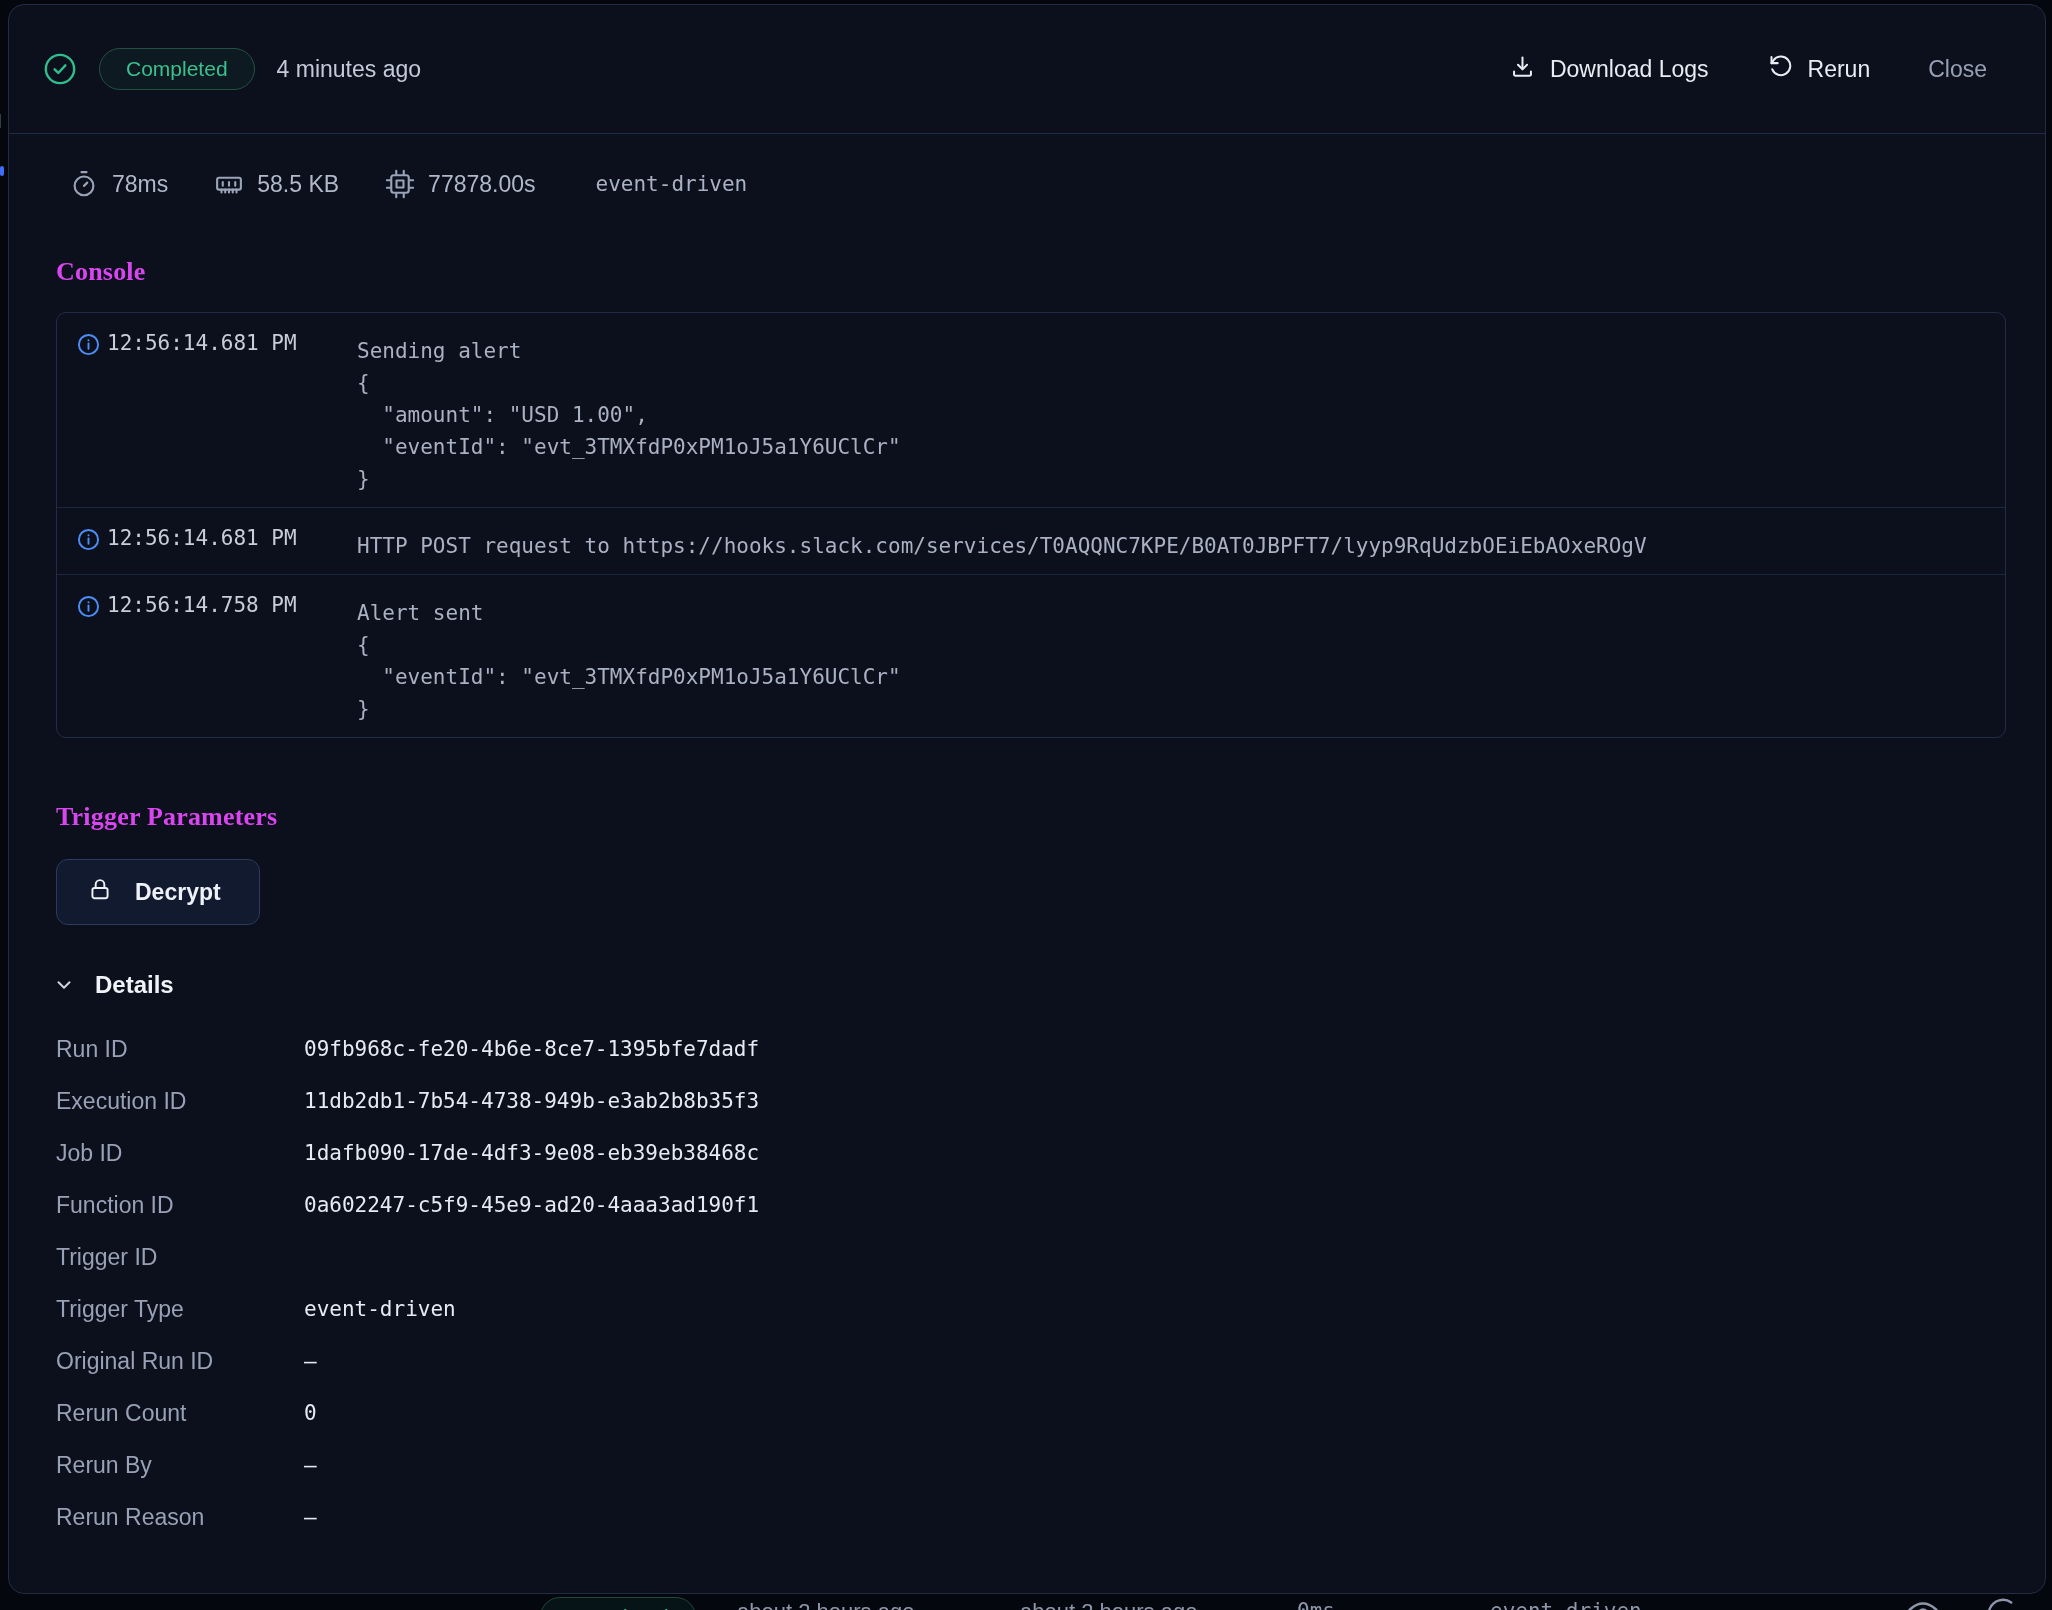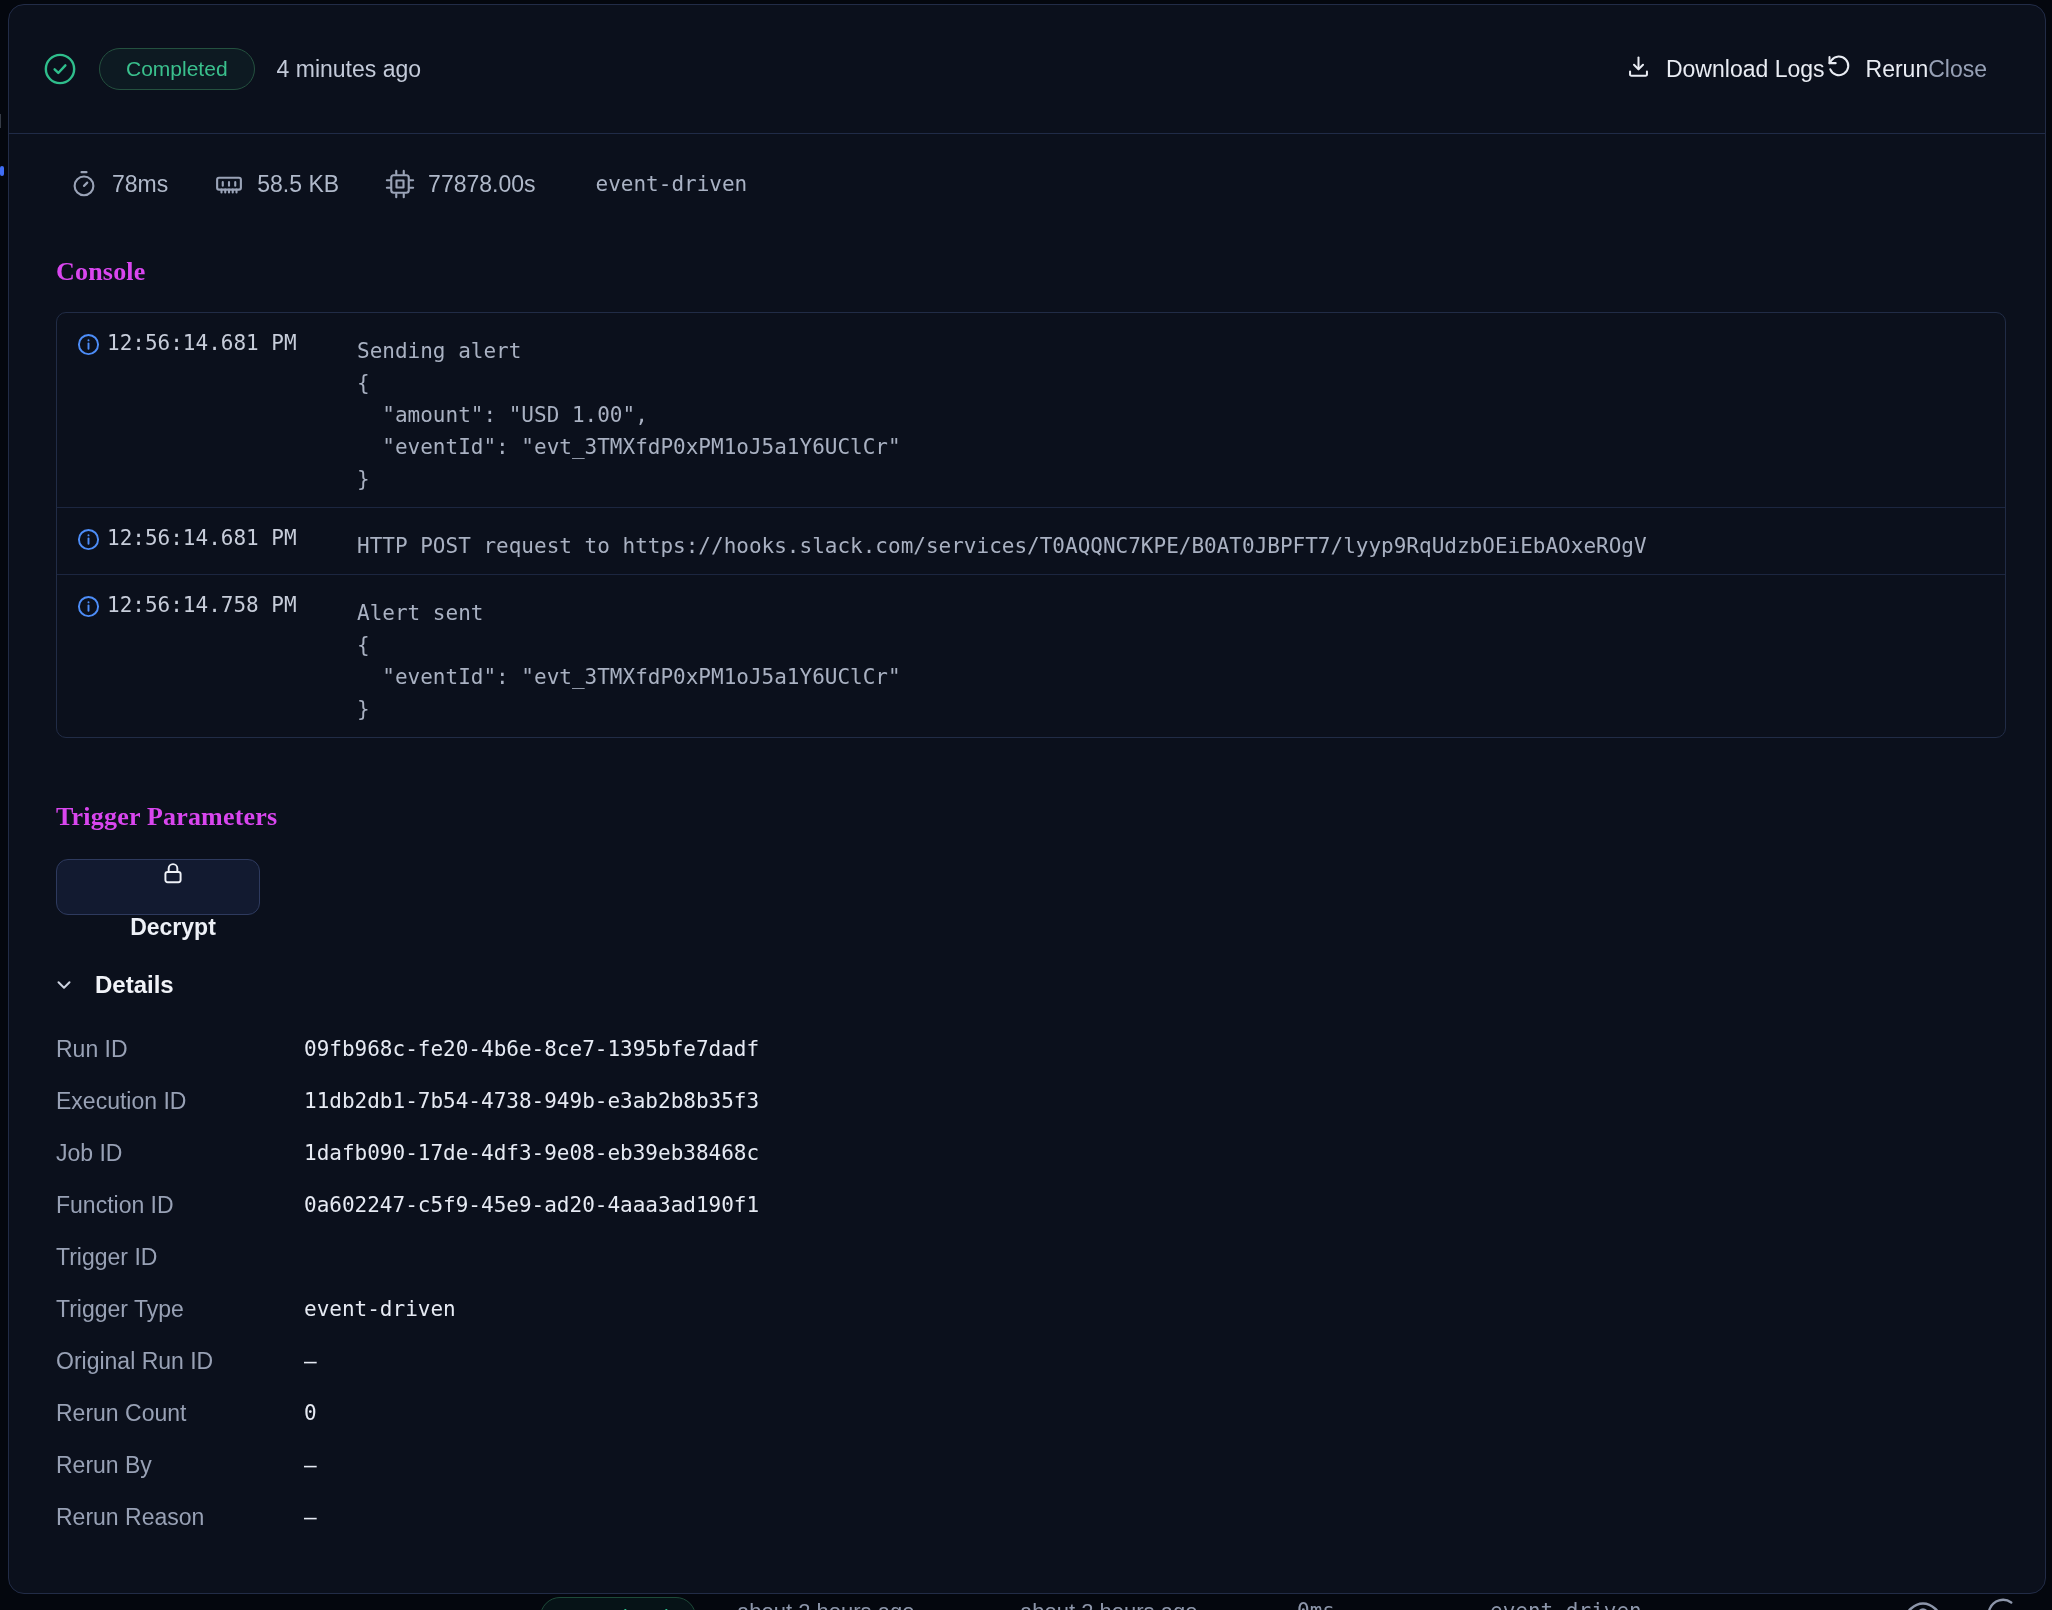--- a/index.html
+++ b/index.html
@@ -37,21 +37,21 @@
     border-bottom:1px solid #202b47;
   }
   .hdr-left { display:flex; align-items:center; gap:22px; }
   .status-check { color:#2fbe8c; display:flex; }
   .status-badge {
     display:flex; align-items:center; height:42px; padding:0 26px;
     border:1px solid #24513f; border-radius:22px; background:rgba(47,190,140,0.06);
     color:#3ac08d; font-size:21px;
   }
   .hdr-time { color:#c3cad9; font-size:23px; }
-  .hdr-right { margin-left:auto; display:flex; align-items:center; }
+  .hdr-right { margin-left:auto; display:flex; align-items:center; gap:58px; }
   .hdr-btn {
     display:flex; align-items:center; gap:14px; background:none; border:none;
     color:#e9ecf3; font-size:23px; font-family:inherit; cursor:pointer;
   }
   .hdr-btn.quiet { color:#97a1b6; }
 
   
   .stats {
     position:absolute; left:60px; top:164px; display:flex; align-items:center; gap:46px;
     color:#b0b9ca; font-size:23px;
@@ -78,24 +78,24 @@
     flex:0 0 205px; margin-left:7px; color:#c7cdda; font-size:21px; line-height:32px;
     white-space:nowrap;
   }
   .entry .msg {
     margin-left:45px; padding-top:8px; color:#a9b1c2; font-size:21px; line-height:32px;
     white-space:pre;
   }
 
   
   .decrypt-btn {
-    position:absolute; left:47px; top:854px; width:204px; height:56px;
+    position:absolute; left:47px; top:854px; width:204px; height:66px;
     display:flex; align-items:center; gap:22px; padding:0 0 0 30px;
     background:#121a30; border:1px solid #2e3a5e; border-radius:12px;
-    color:#eef1f7; font-size:23px; font-weight:600; font-family:inherit; cursor:pointer;flex-direction:column;
+    color:#eef1f7; font-size:23px; font-weight:600; font-family:inherit; cursor:pointer;
   }
 
   
   .details-hdr {
     position:absolute; left:44px; top:966px; display:flex; align-items:center; gap:20px;
     color:#f1f3f8; font-size:24px; font-weight:600; cursor:pointer; background:none; border:none;
     font-family:inherit;
   }
   .details-hdr .chev { color:#cdd3e0; display:flex; }
   .details-grid { position:absolute; left:47px; top:1018px; width:1200px; }

